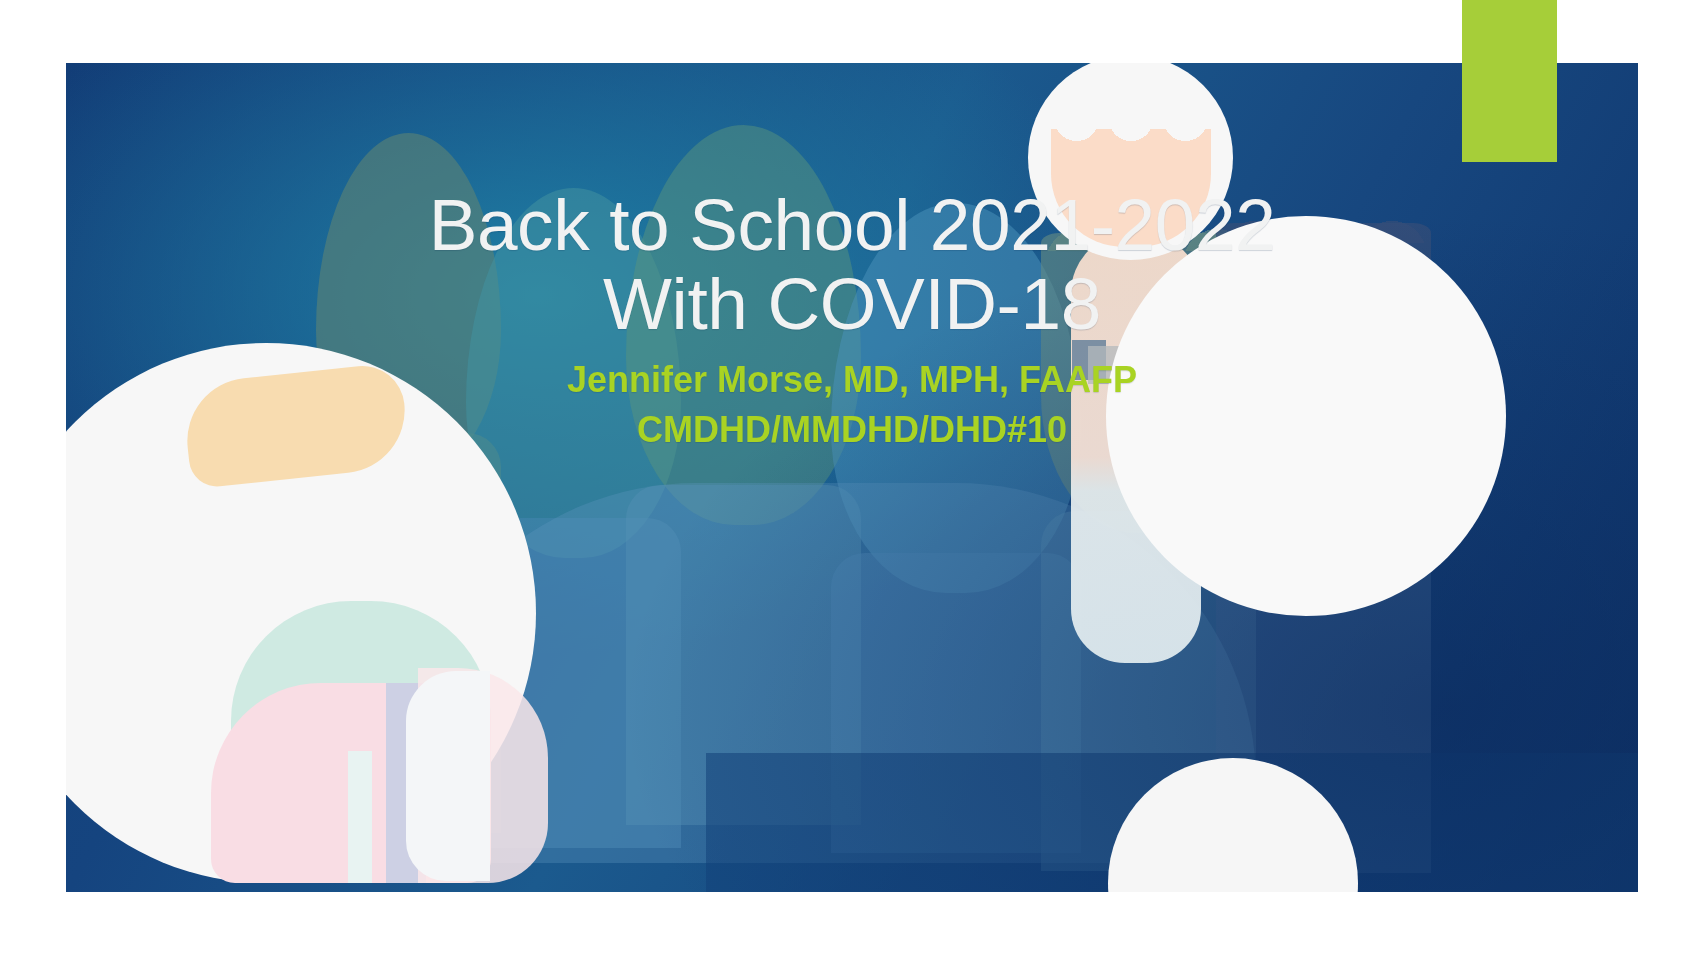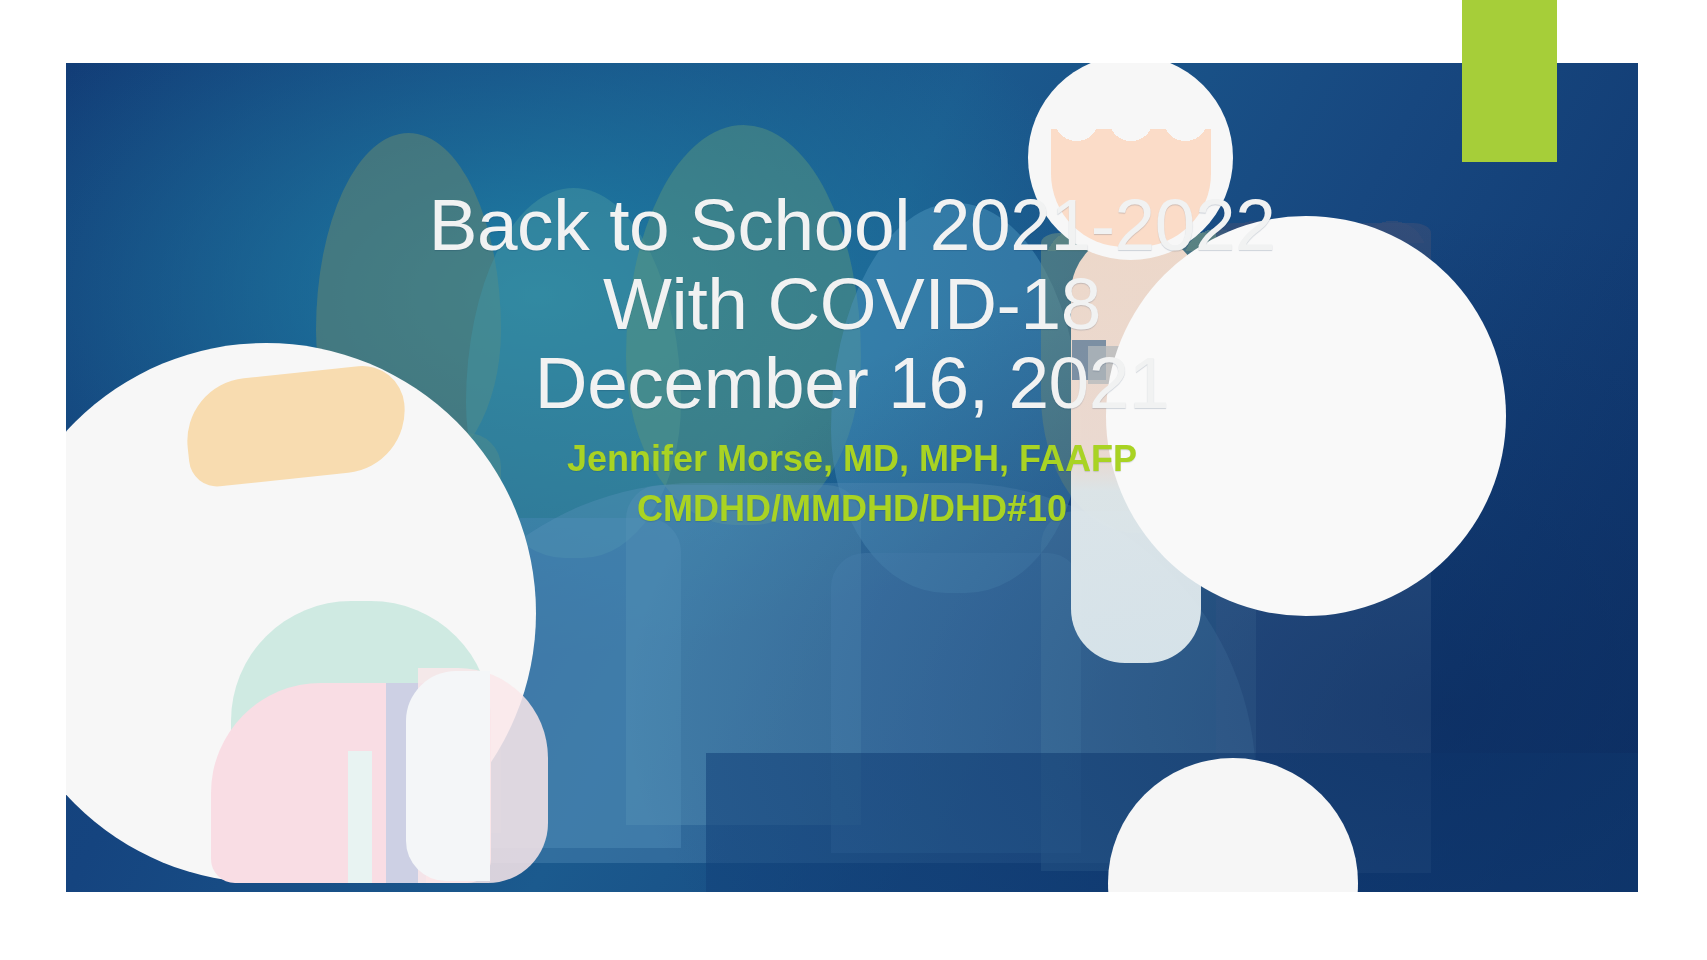--- a/index.html
+++ b/index.html
@@ -235,21 +235,20 @@
       <div style="position:absolute;left:282px;top:688px;width:24px;height:132px;z-index:26;
                   background:#e8f3f2;"></div>
 
     </div>
 
     <div id="text-block">
 
       <div id="title">
         <span class="sub-line">Back to School 2021-2022</span>
         <span class="sub-line">With COVID-18</span>
-        <span class="sub-line">December 16, 2021</span>
       </div>
 
       <div id="subtitle">
         <span class="sub-line">Jennifer Morse, MD, MPH, FAAFP</span>
         <span class="sub-line">CMDHD/MMDHD/DHD#10</span>
       </div>
 
     </div>
 
   </div>

